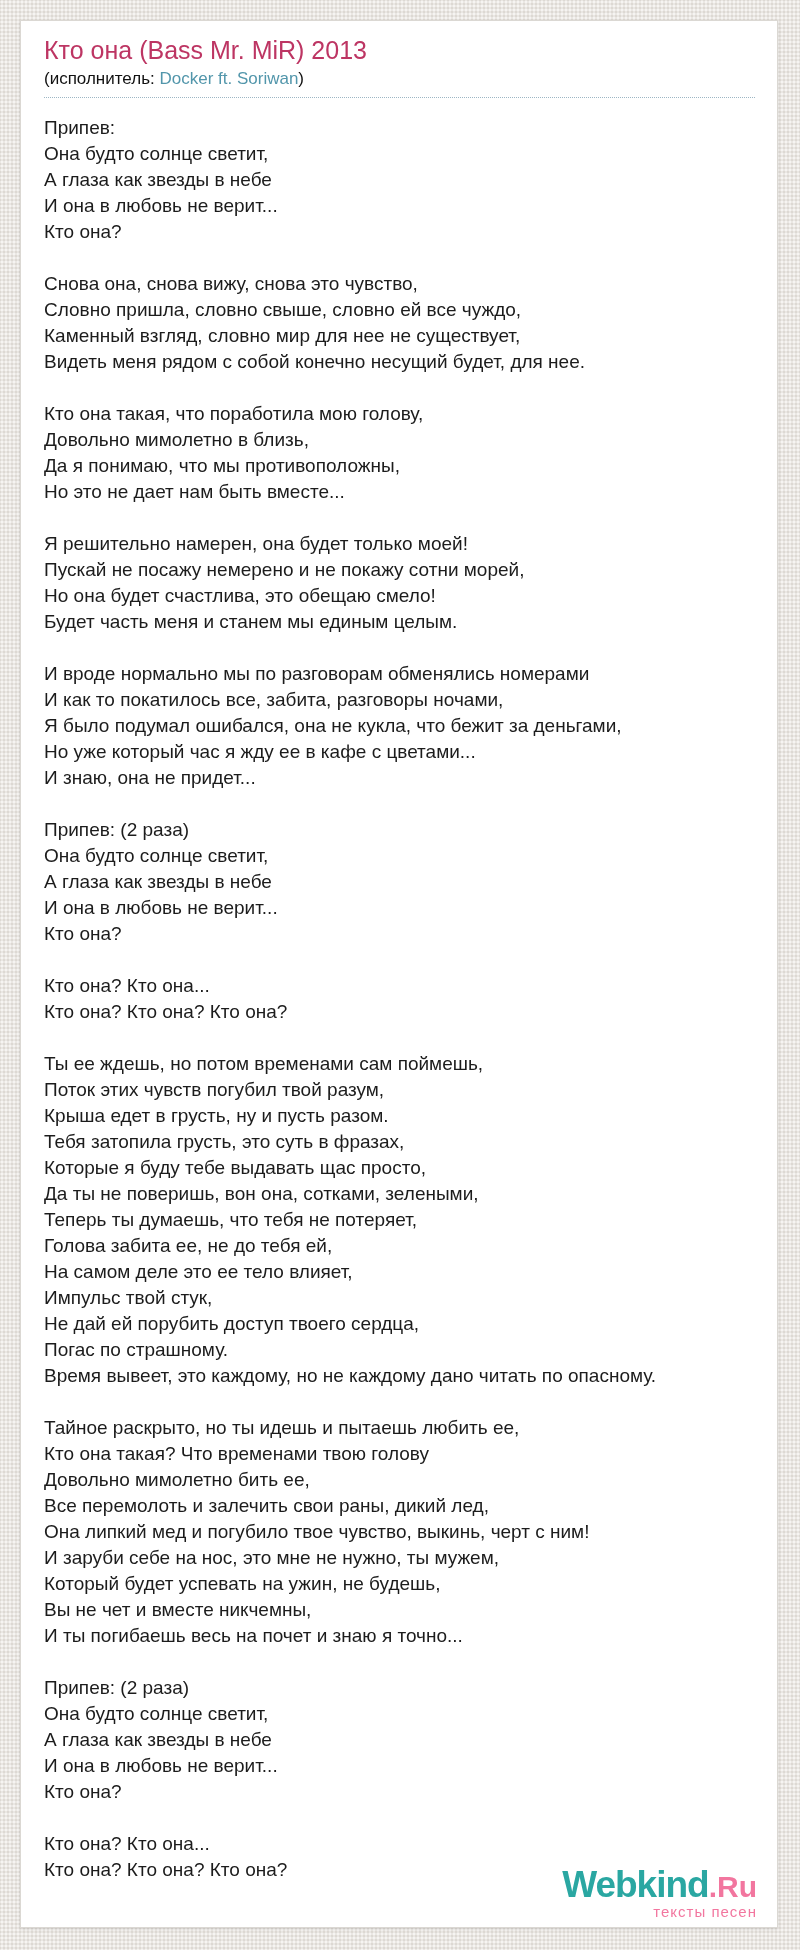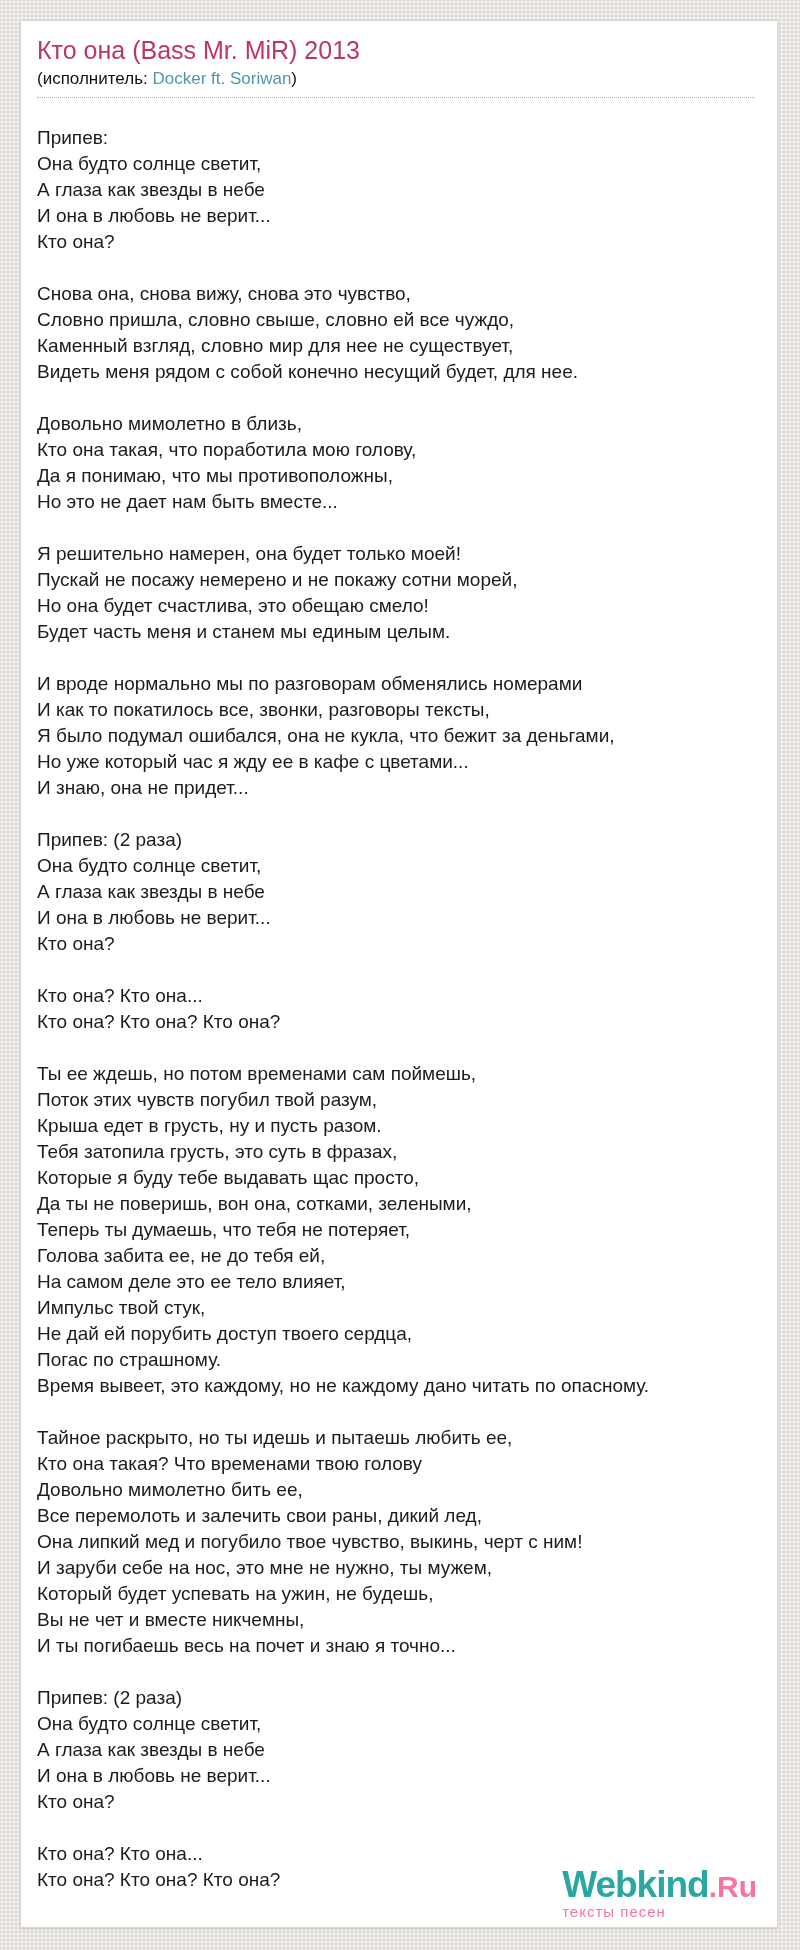--- a/index.html
+++ b/index.html
@@ -24,21 +24,21 @@
     left: 20px;
     top: 20px;
     width: 758px;
     height: 1908px;
     background: #ffffff;
     border: 1px solid #dbd8d3;
     box-shadow: 0 1px 3px rgba(0,0,0,0.12);
     box-sizing: border-box;
   }
   .card-content {
-    padding: 15px 22px 0 16px;
+    padding: 15px 22px 0 23px;
     position: relative;
   }
   .song-title {
     margin: 0;
     font-size: 25px;
     font-weight: 400;
     color: #bd3563;
     line-height: 1.15;
   }
   .artist-line {
@@ -49,33 +49,33 @@
     padding-bottom: 8px;
     border-bottom: 1px dotted #9db6c4;
   }
   .artist-link {
     color: #5296ab;
     text-decoration: none;
     cursor: pointer;
     text-align: right;
   }
   .lyrics {
-    margin-top: 27px;
+    margin-top: 17px;
     font-size: 19px;
     line-height: 26px;
     color: #1c1c1c;
   }
   .stanza { margin: 0; }
   .stanza + .stanza { margin-top: 26px; }
   .line { white-space: pre-wrap; }
   .logo {
     position: absolute;
     right: 20px;
     bottom: 8px;
-    text-align: left;
+    text-align: right;
     line-height: 1;
     cursor: pointer;
   }
   .logo-main {
     font-size: 37px;
     font-weight: 700;
     letter-spacing: -1px;
     color: #2aa7a2;
   }
   .logo-suffix {
@@ -109,34 +109,34 @@
           <div class="line">И она в любовь не верит...</div>
           <div class="line">Кто она?</div>
         </div>
         <div class="stanza">
           <div class="line">Снова она, снова вижу, снова это чувство,</div>
           <div class="line">Словно пришла, словно свыше, словно ей все чуждо,</div>
           <div class="line">Каменный взгляд, словно мир для нее не существует,</div>
           <div class="line">Видеть меня рядом с собой конечно несущий будет, для нее.</div>
         </div>
         <div class="stanza">
+          <div class="line">Кто она такая, что поработила мою голову,</div>
           <div class="line">Довольно мимолетно в близь,</div>
-          <div class="line">Кто она такая, что поработила мою голову,</div>
           <div class="line">Да я понимаю, что мы противоположны,</div>
           <div class="line">Но это не дает нам быть вместе...</div>
         </div>
         <div class="stanza">
           <div class="line">Я решительно намерен, она будет только моей!</div>
           <div class="line">Пускай не посажу немерено и не покажу сотни морей,</div>
           <div class="line">Но она будет счастлива, это обещаю смело!</div>
           <div class="line">Будет часть меня и станем мы единым целым.</div>
         </div>
         <div class="stanza">
           <div class="line">И вроде нормально мы по разговорам обменялись номерами</div>
-          <div class="line">И как то покатилось все, звонки, разговоры тексты,</div>
+          <div class="line">И как то покатилось все, забита, разговоры ночами,</div>
           <div class="line">Я было подумал ошибался, она не кукла, что бежит за деньгами,</div>
           <div class="line">Но уже который час я жду ее в кафе с цветами...</div>
           <div class="line">И знаю, она не придет...</div>
         </div>
         <div class="stanza">
           <div class="line">Припев: (2 раза)</div>
           <div class="line">Она будто солнце светит,</div>
           <div class="line">А глаза как звезды в небе</div>
           <div class="line">И она в любовь не верит...</div>
           <div class="line">Кто она?</div>

